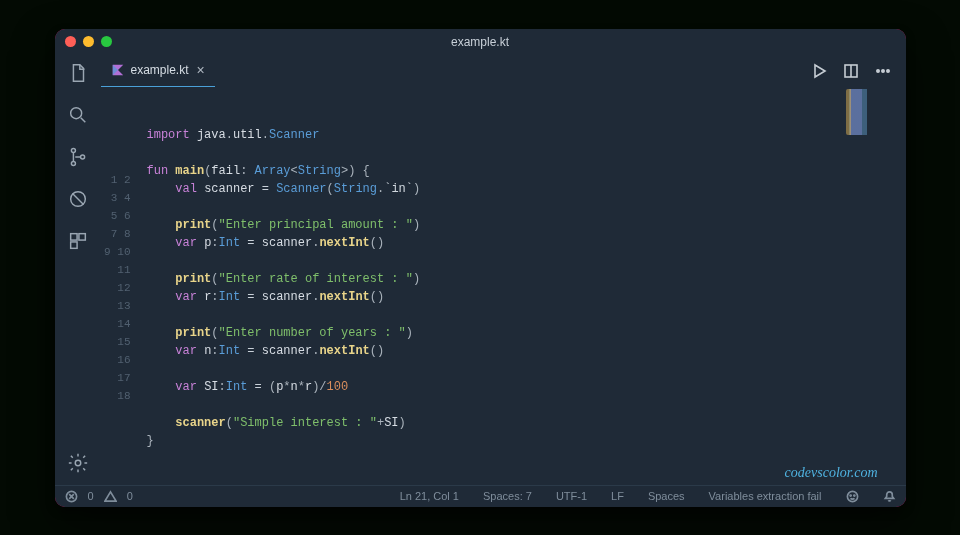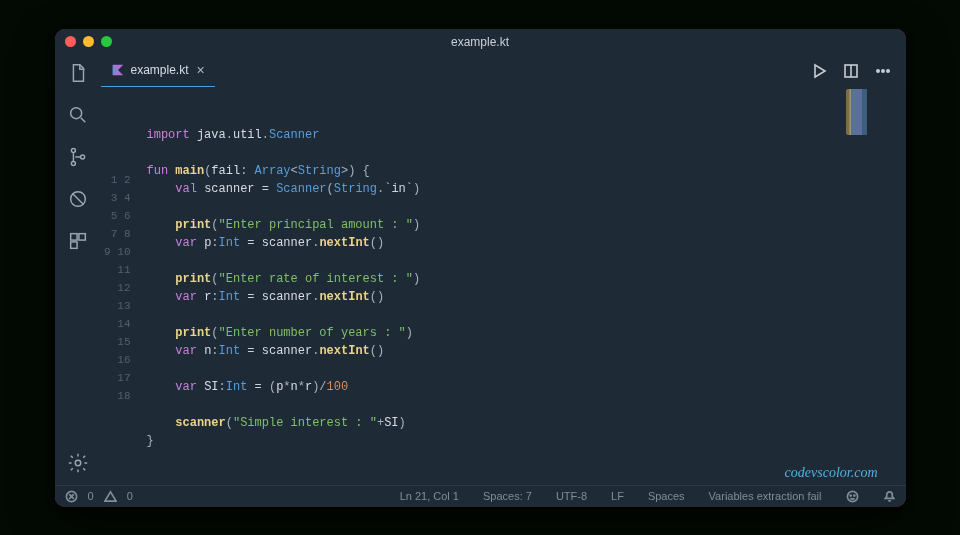--- a/index.html
+++ b/index.html
@@ -273,21 +273,21 @@
       <span class="sicon">
           <svg viewBox="0 0 14 14">
             <path d="M7 2l6 10H1z"></path>
           </svg>
         </span>
       <span>0</span>
     </div>
     <div class="right">
       <span>Ln 21, Col 1</span>
       <span>Spaces: 7</span>
-      <span>UTF-8</span>
+      <span>UTF-1</span>
       <span>LF</span>
       <span>Spaces</span>
       <span>Variables extraction fail</span>
       <span class="sicon">
           <svg viewBox="0 0 14 14">
             <circle cx="7" cy="7" r="5.5"></circle>
             <circle cx="5" cy="6" r="0.6" fill="#7f8d9b"></circle>
             <circle cx="9" cy="6" r="0.6" fill="#7f8d9b"></circle>
             <path d="M4.8 9c1 1 3.4 1 4.4 0"></path>
           </svg>

